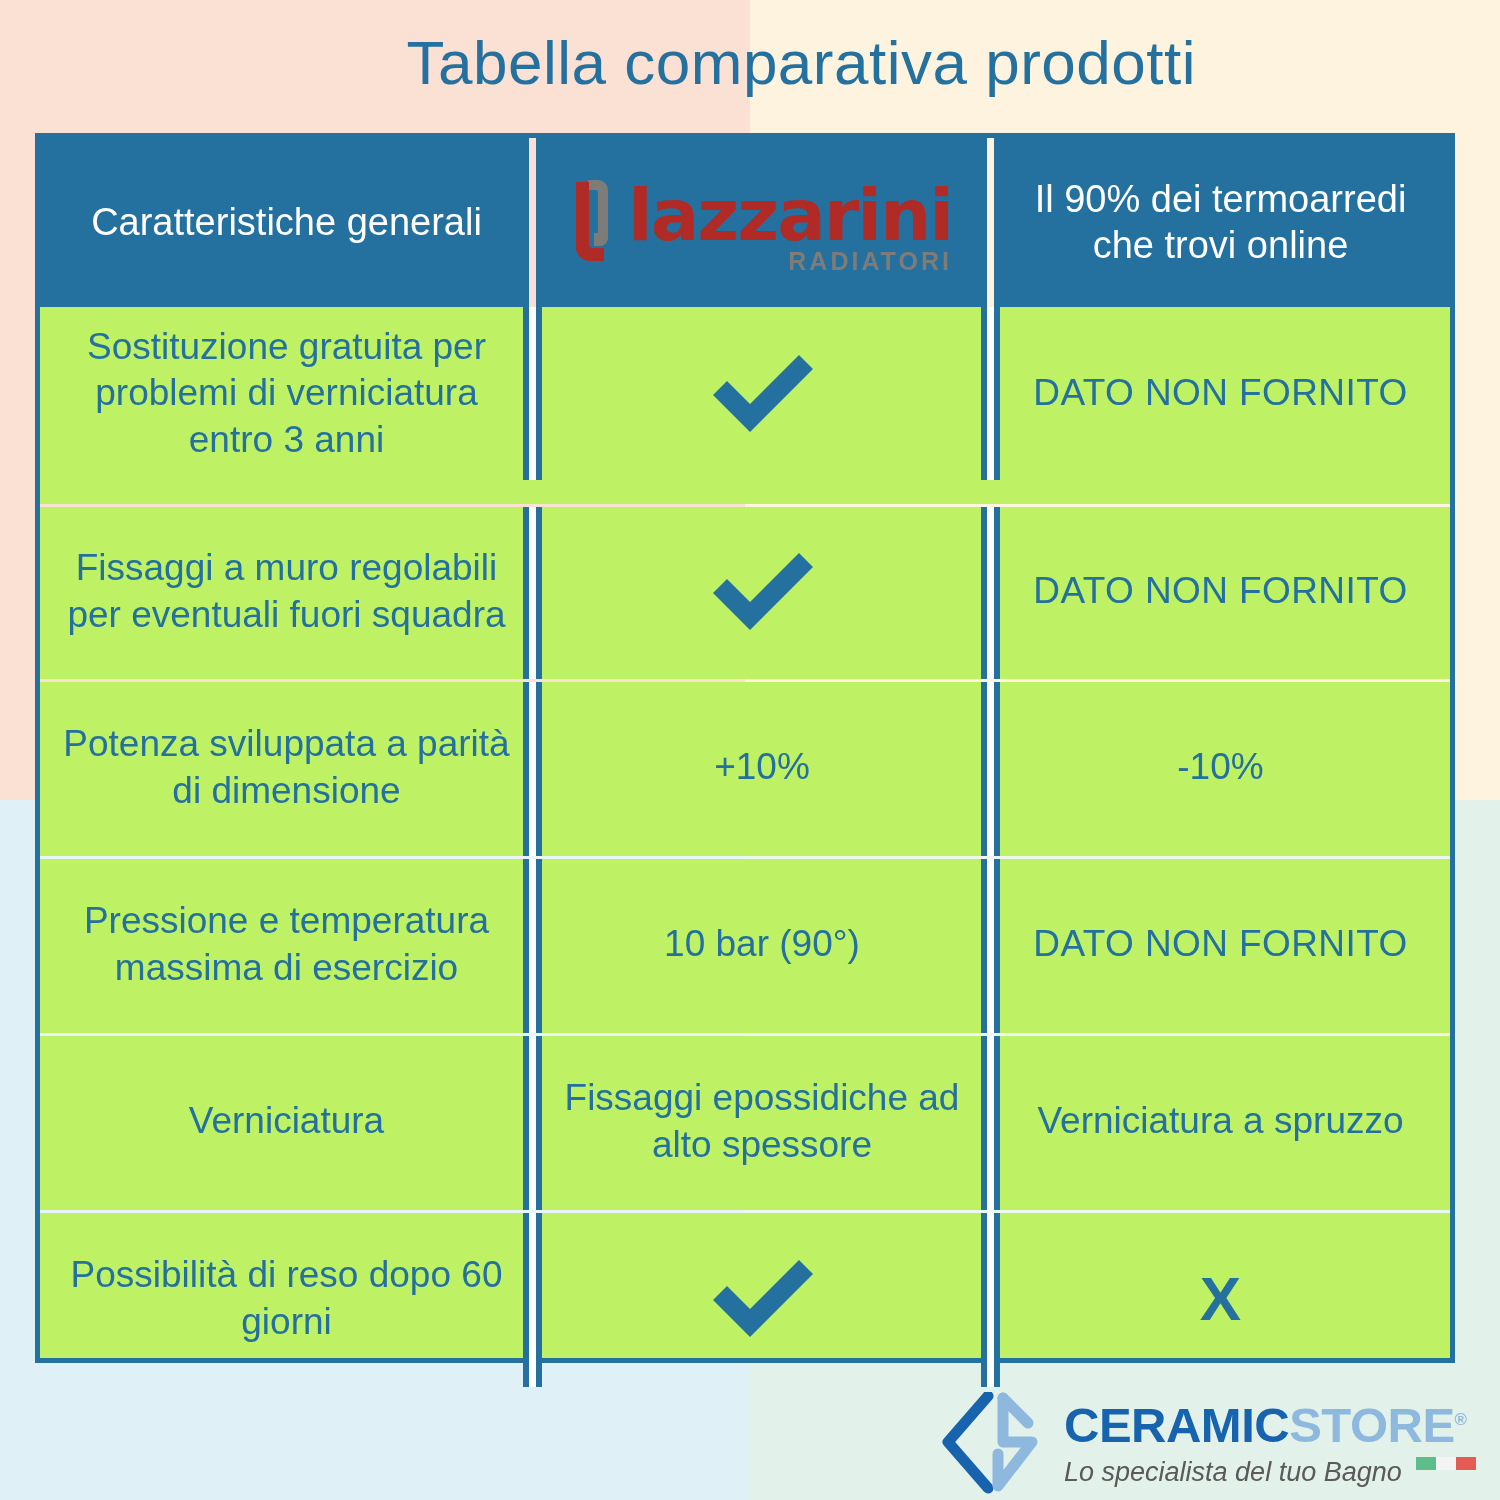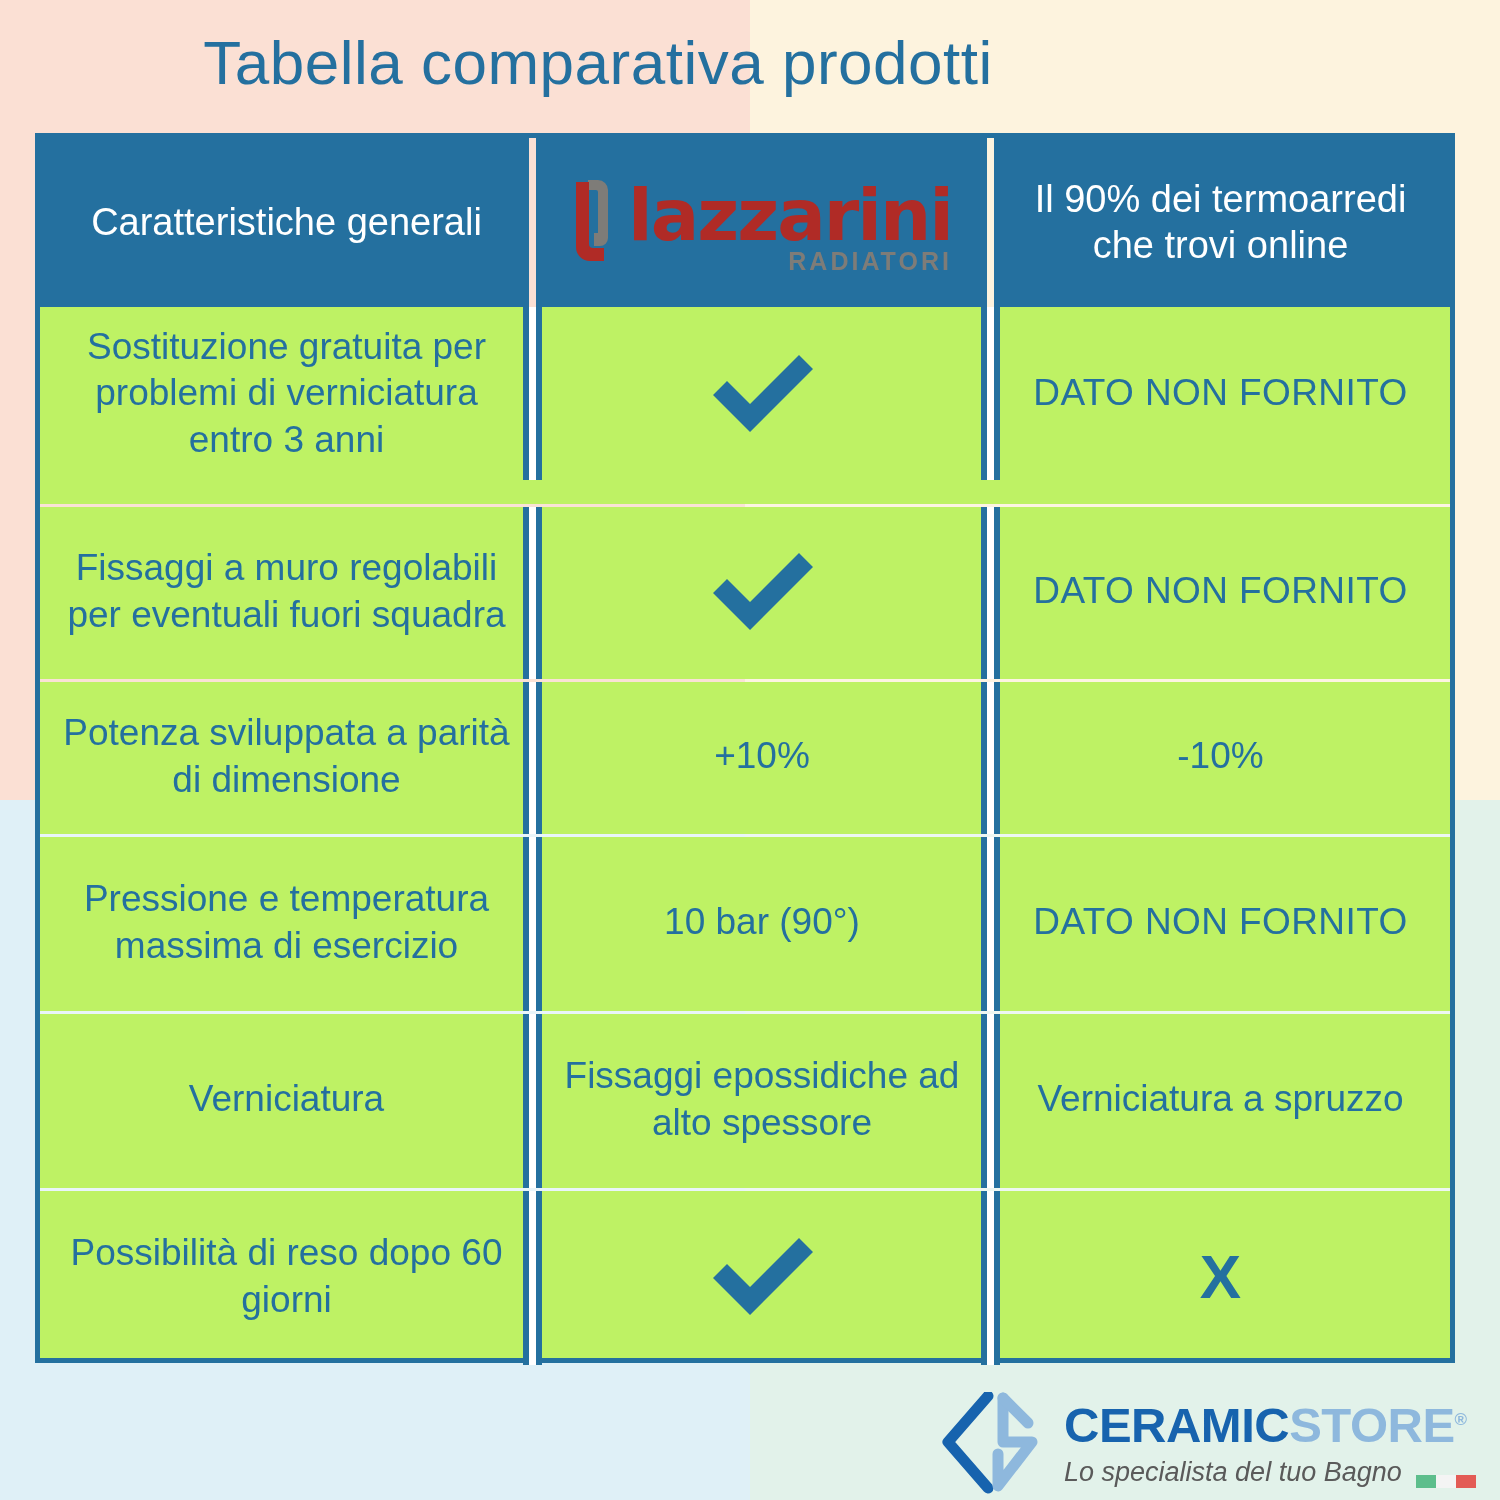--- a/index.html
+++ b/index.html
@@ -22,21 +22,21 @@
   #bg .q-br { left: 750px; top: 800px;width: 750px; height: 700px; background: #E2F2EA; }
 
   
   #page { position: absolute; inset: 0; z-index: 1; }
 
   
   .page-title {
     position: absolute;
     left: 0; top: 27px;
     width: 1196px;
-    text-align: center;
+    text-align: right;
     font-size: 62px;
     font-weight: 300;
     letter-spacing: 0.5px;
     color: #24709F;
     line-height: 1.15;
   }
 
   
   .cmp-table {
     position: absolute;
@@ -122,21 +122,21 @@
     background: linear-gradient(to right, #FAE2D6 0%, #FAE2D6 50%, #FDF4E2 50%, #FDF4E2 100%);
     z-index: 3;
   }
   .trow.sep-blue + .trow::before,
   .trow.sep-blue::before {
     background: linear-gradient(to right, #E9F5FA 0%, #E9F5FA 50%, #EDF7F2 50%, #EDF7F2 100%);
   }
 
   .r1 { height: 173px; }
   .r2 { height: 175px; margin-top: 24px; }
-  .r3 { height: 155px; }
+  .r3 { height: 177px; }
   .r4 { height: 177px; }
   .r5 { height: 177px; border-radius: 30px; }
   .r6 { height: 177px; }
 
   .strong-cell { font-weight: bold; font-size: 30px; letter-spacing: 0.4px; }
 
   .check-mark { width: 118px; height: 86px; display: block; }
   .x-mark { font-size: 62px; font-weight: bold; color: #24709F; line-height: 1; }
 
   
@@ -182,21 +182,21 @@
   .cs-wordmark {
     font-size: 49px;
     font-weight: bold;
     letter-spacing: -0.5px;
     line-height: 1;
     white-space: nowrap;
   }
   .cs-ceramic { color: #1763AE; }
   .cs-store { color: #8EB8DD; }
   .cs-reg { font-size: 17px; color: #8EB8DD; vertical-align: super; font-weight: bold; }
-  .cs-tag-row { display: flex; align-items: flex-end; gap: 14px; margin-top: 7px; }
+  .cs-tag-row { display: flex; align-items: flex-start; gap: 14px; margin-top: 7px; }
   .cs-tagline {
     font-size: 27px;
     font-style: italic;
     color: #5A5A5A;
     white-space: nowrap;
   }
   .flag { display: flex; width: 60px; height: 13px; flex: none; }
   .flag i { flex: 1; display: block; }
   .flag .g { background: #5DBE8C; }
   .flag .w { background: #F4F4F4; }

